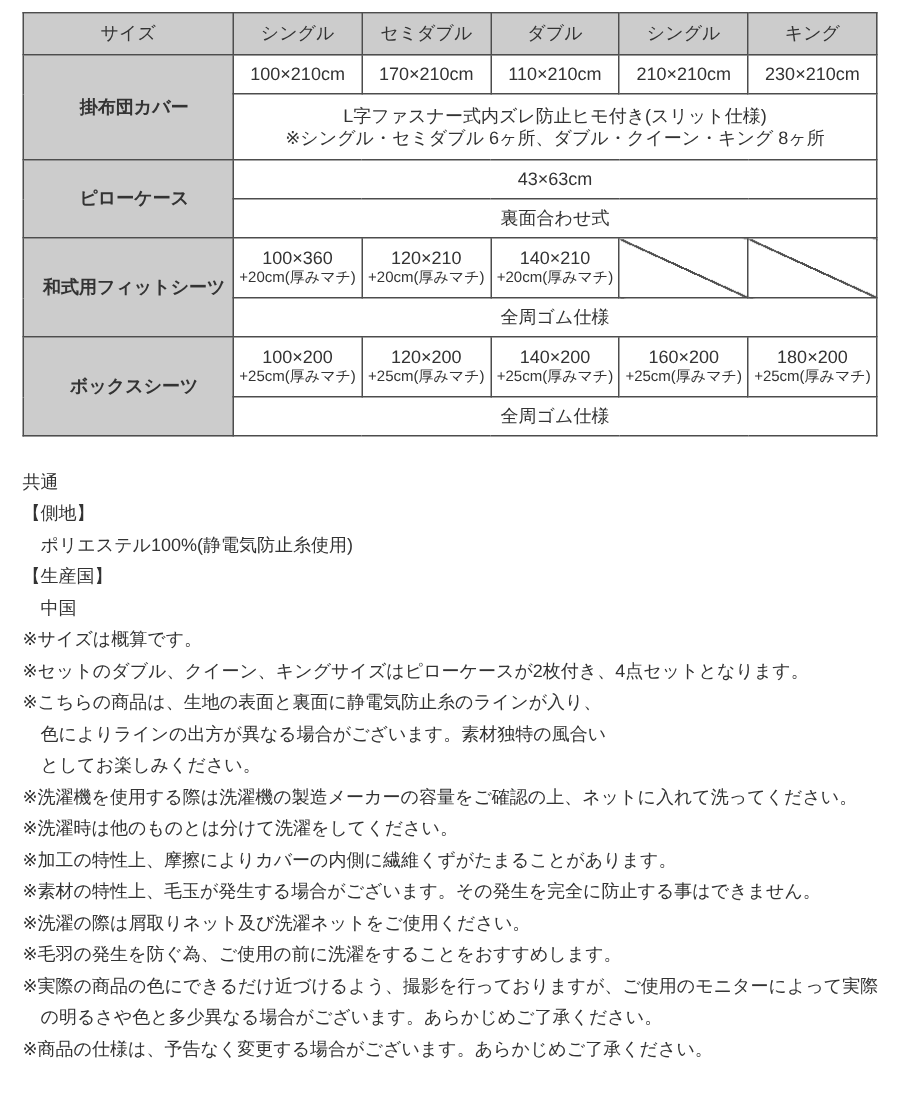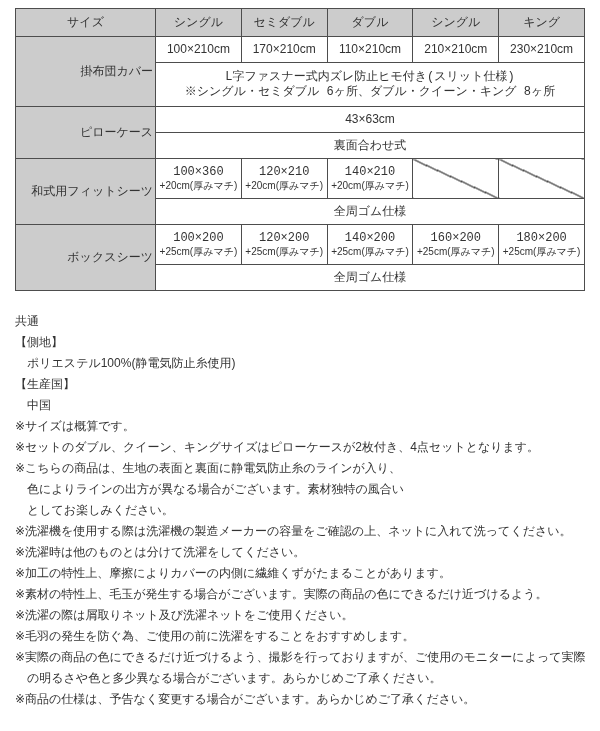--- a/index.html
+++ b/index.html
@@ -32,37 +32,37 @@
     font-weight: normal;
     text-align: center;
     vertical-align: middle;
     padding: 3px 2px;
     line-height: 1.35;
   }
   table.spec th.colhead, table.spec th.rowhead {
     background: var(--header_bg);
   }
   table.spec th.rowhead {
-    text-align: right;
+    text-align: center;
     padding-left: 10px;
+    font-weight: bold;
   }
   tr.r-head th { height: 28px; }
   tr.r-size td { height: 26px; }
   tr.r-note td { height: 26px; }
   tr.r-note2 td { height: 44px; }
   tr.r-twoline td { height: 40px; }
   .gusset {
     display: block;
     font-size: 10px;
     line-height: 1.2;
   }
   .sizeline {
     display: block;
     line-height: 1.2;
-    font-family: Liberation Mono, monospace;
   }
   td.slash {
     background: linear-gradient(to top right,
       transparent calc(50% - 0.7px),
       var(--border) calc(50% - 0.7px),
       var(--border) calc(50% + 0.7px),
       transparent calc(50% + 0.7px));
   }
   .notes {
     margin-top: 20px;
@@ -181,20 +181,20 @@
     <p>【生産国】</p>
     <p>　中国</p>
     <p>※サイズは概算です。</p>
     <p>※セットのダブル、クイーン、キングサイズはピローケースが2枚付き、4点セットとなります。</p>
     <p>※こちらの商品は、生地の表面と裏面に静電気防止糸のラインが入り、</p>
     <p>　色によりラインの出方が異なる場合がございます。素材独特の風合い</p>
     <p>　としてお楽しみください。</p>
     <p>※洗濯機を使用する際は洗濯機の製造メーカーの容量をご確認の上、ネットに入れて洗ってください。</p>
     <p>※洗濯時は他のものとは分けて洗濯をしてください。</p>
     <p>※加工の特性上、摩擦によりカバーの内側に繊維くずがたまることがあります。</p>
-    <p>※素材の特性上、毛玉が発生する場合がございます。実際の商品の色にできるだけ近づけるよう。</p>
+    <p>※素材の特性上、毛玉が発生する場合がございます。その発生を完全に防止する事はできません。</p>
     <p>※洗濯の際は屑取りネット及び洗濯ネットをご使用ください。</p>
     <p>※毛羽の発生を防ぐ為、ご使用の前に洗濯をすることをおすすめします。</p>
     <p>※実際の商品の色にできるだけ近づけるよう、撮影を行っておりますが、ご使用のモニターによって実際の明るさや色と多少異なる場合がございます。あらかじめご了承ください。</p>
     <p>※商品の仕様は、予告なく変更する場合がございます。あらかじめご了承ください。</p>
   </div>
 
 </div>
 
 </body></html>

